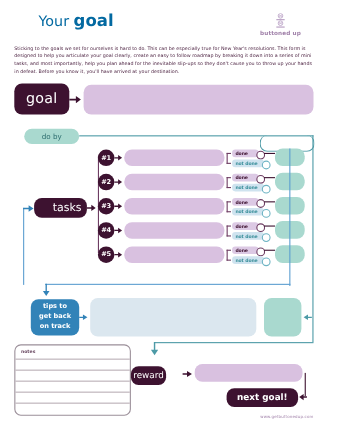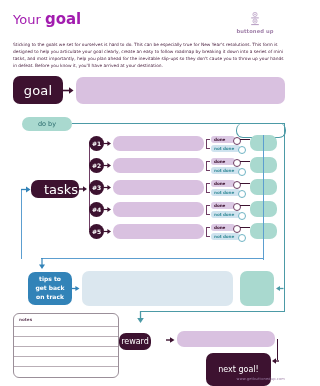--- a/index.html
+++ b/index.html
@@ -5,21 +5,21 @@
   html,body{margin:0;padding:0;background:#ffffff;}
   body{
     width:298px;height:386px;position:relative;overflow:hidden;
     font-family:"DejaVu Sans","Liberation Sans",sans-serif;
     color:#3b1230;
   }
   .sheet{position:absolute;inset:0;background:#fff;}
 
   
   .header{position:absolute;left:13px;top:12px;width:272px;}
-  .title{line-height:1.05;color:#a21caf;}
+  .title{line-height:1.05;color:#0369a1;margin-left:22px;}
   .title .l1{font-size:13px;font-weight:400;}
   .title .l1 b{font-weight:bold;font-size:15px;}
   .title .l2{font-size:13px;font-weight:bold;letter-spacing:-.2px;margin-top:-1px;}
   .title .l2 .tm{font-size:7px;vertical-align:super;}
 
   .logo{position:absolute;right:0;top:0;width:60px;text-align:center;}
   .logo .mark{display:block;margin:0 auto;width:12px;}
   .logo .mark svg{display:block;}
   .logo .word{font-size:5.2px;font-weight:bold;color:#9f7fa8;letter-spacing:.1px;margin-top:1px;}
 
@@ -108,21 +108,21 @@
 
   <div class="lbl teal" style="left:22px;top:117px;width:50px;height:14px;font-size:6.5px;font-weight:normal;">
     <span>do by</span>
   </div>
   <div class="conn teal" style="left:72px;top:123px;width:213px;height:1px;"></div>
   <div class="field" style="left:236px;top:123px;width:48px;height:14px;border-bottom:1px solid #4c9aa6;border-left:1px solid #4c9aa6;border-right:1px solid #4c9aa6;"></div>
 
   <div class="conn teal" style="left:284px;top:123px;width:1px;height:188px;"></div>
 
   <div class="lbl dark" style="left:31px;top:180px;width:48px;height:18px;">
-    <span style="font-size:13px;padding-left:12px;">tasks</span>
+    <span style="font-size:10px;padding-left:12px;">tasks</span>
   </div>
   <svg class="arrow" style="left:79px;top:185px;" width="10" height="8">
     <path d="M0 4 H5" stroke="#3d1230" stroke-width="1.4"></path>
     <path d="M4 1.2 L8 4 L4 6.8 Z" fill="#3d1230"></path>
   </svg>
 
   <div class="conn plum" style="left:89px;top:142px;width:1px;height:88px;"></div>
 
   <div>
     <div class="numdot" style="left:89px;top:136px;">
@@ -292,21 +292,21 @@
   <div class="lbl dark" style="left:119px;top:333px;width:32px;height:17px;">
     <span style="font-size:8px;">reward</span>
   </div>
   <svg class="arrow" style="left:166px;top:336px;" width="10" height="8">
     <path d="M0 4 H5" stroke="#3d1230" stroke-width="1.4"></path>
       <path d="M4 1.2 L8.5 4 L4 6.8 Z" fill="#3d1230"></path>
     </svg>
   <div class="field lav" style="left:177px;top:331px;width:98px;height:16px;"></div>
 
   <div class="conn dark" style="left:277px;top:339px;width:1px;height:21px;"></div>
-  <div class="lbl dark" style="left:206px;top:353px;width:65px;height:33px;">
+  <div class="lbl dark" style="left:206px;top:353px;width:65px;height:17px;font-weight:bold;">
     <span style="font-size:8px;">next goal!</span>
   </div>
   <svg class="arrow" style="left:271px;top:357px;" width="9" height="8">
     <path d="M8 4 H4.5" stroke="#3d1230" stroke-width="1.4"></path>
       <path d="M5 1.2 L1 4 L5 6.8 Z" fill="#3d1230"></path>
     </svg>
 
   <div class="footer">www.getbuttonedup.com</div>
 
 </div>

